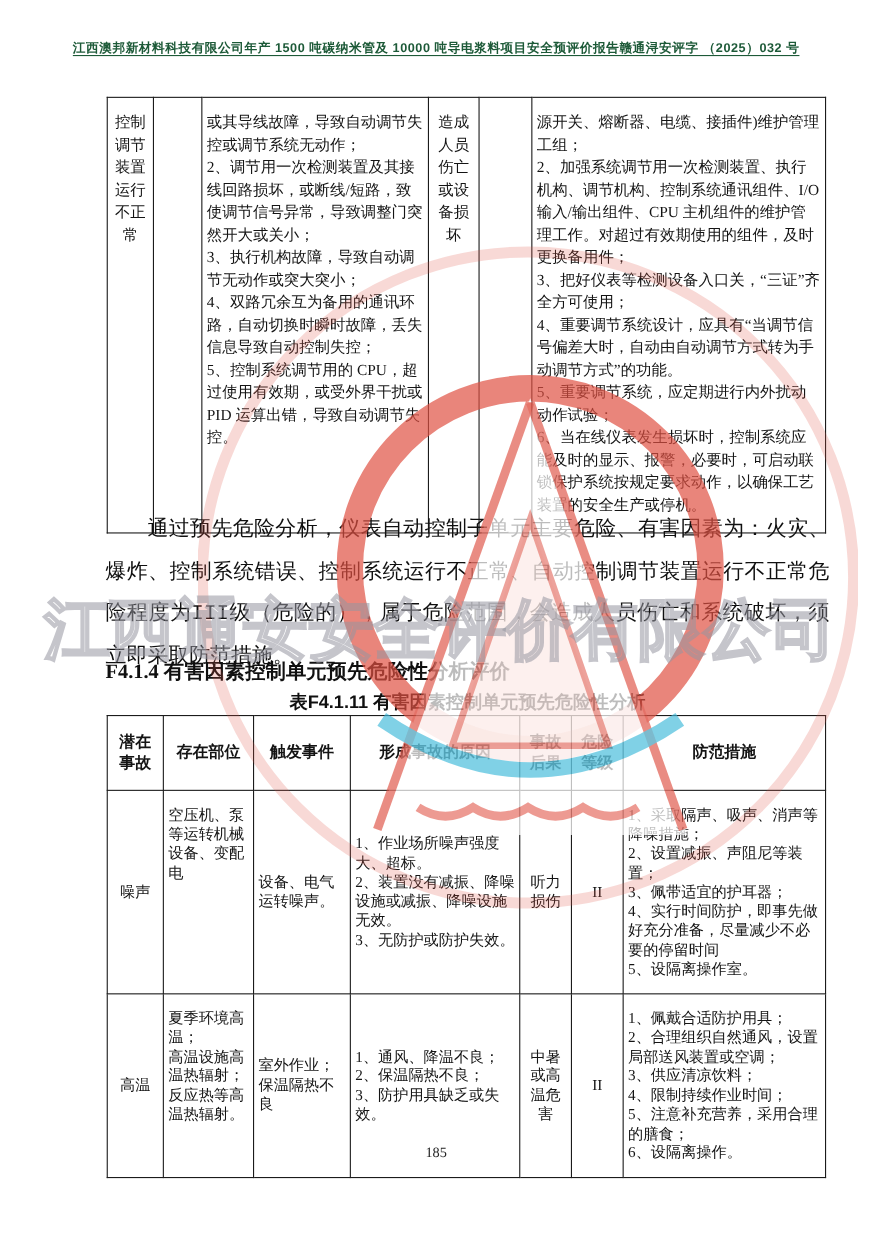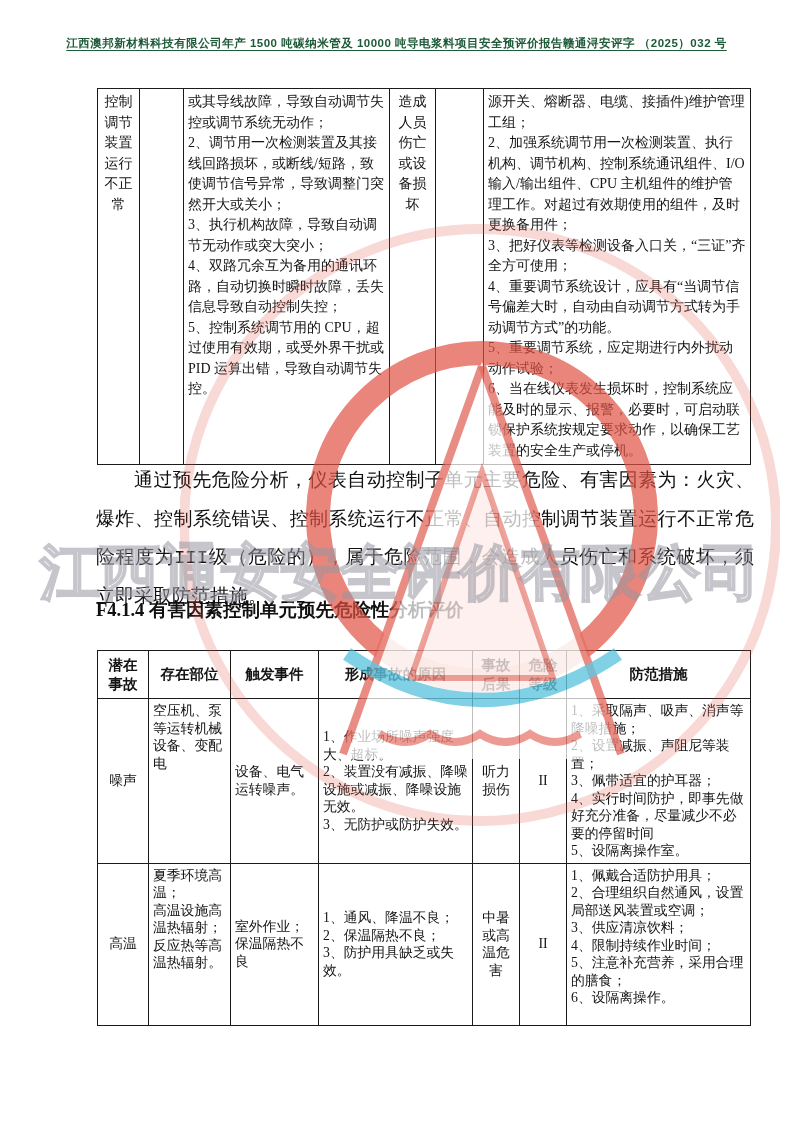--- a/index.html
+++ b/index.html
@@ -18,21 +18,21 @@
     color:#1d5a38;text-align:center;
     text-decoration:underline;
     text-underline-offset:3px;
   }
   table.tbl{
     border-collapse:collapse;table-layout:fixed;
     position:absolute;left:97px;
   }
   table.tbl td,table.tbl th{
     border:1.5px solid #1b1b1b;
-    padding:3px 4px;
+    padding:13px 4px;
     white-space:pre-wrap;
     word-break:break-all;
     overflow:hidden;
   }
   .top-table{top:88px;width:653px;height:372px;
     font-size:14px;line-height:20.5px;}
   .top-table td{vertical-align:top;}
   .hazard-table{top:650px;width:653px;
     font-size:13.8px;line-height:17.5px;}
   .hazard-table th{
@@ -107,20 +107,21 @@
 5、重要调节系统，应定期进行内外扰动动作试验；
 6、当在线仪表发生损坏时，控制系统应能及时的显示、报警，必要时，可启动联锁保护系统按规定要求动作，以确保工艺装置的安全生产或停机。</td>
     </tr>
   </tbody>
     </table>
 
   <p class="body-par">通过预先危险分析，仪表自动控制子单元主要危险、有害因素为：火灾、爆炸、控制系统错误、控制系统运行不正常、自动控制调节装置运行不正常危险程度为III级（危险的），属于危险范围，会造成人员伤亡和系统破坏，须立即采取防范措施。</p>
 
   <div class="section-heading">F4.1.4 有害因素控制单元预先危险性分析评价</div>
 
+  <div class="table-caption">表F4.1.11  有害因素控制单元预先危险性分析</div>
 
   <table class="tbl hazard-table">
     <colgroup>
       <col style="width:51px">
         <col style="width:82px">
         <col style="width:88px">
       <col style="width:154px">
         <col style="width:47px">
         <col style="width:47px">
       <col style="width:184px">
@@ -167,20 +168,21 @@
         <td class="v-top">1、佩戴合适防护用具；
 2、合理组织自然通风，设置局部送风装置或空调；
 3、供应清凉饮料；
 4、限制持续作业时间；
 5、注意补充营养，采用合理的膳食；
 6、设隔离操作。</td>
       </tr>
     </tbody>
   </table>
 
+  <div class="page-number">185</div>
 
   <div class="watermark">
     <svg class="wm-ring-outer" width="600" height="610" viewBox="0 0 600 610">
       <circle cx="300" cy="305" r="296" fill="none" stroke="rgba(223,84,68,0.22)" stroke-width="10"></circle>
     </svg>
     <svg class="wm-seal" width="395" height="475" viewBox="0 0 395 475">
       <circle cx="197" cy="195" r="164" fill="none" stroke="rgba(223,80,66,0.85)" stroke-width="24"></circle>
       <polygon points="197,40 54,437 340,437" fill="rgba(255,255,255,0.88)"></polygon>
       <path d="M197 44 L58 432" stroke="rgba(223,80,66,0.8)" stroke-width="8" fill="none"></path>
       <path d="M197 44 L336 432" stroke="rgba(223,80,66,0.8)" stroke-width="8" fill="none"></path>

